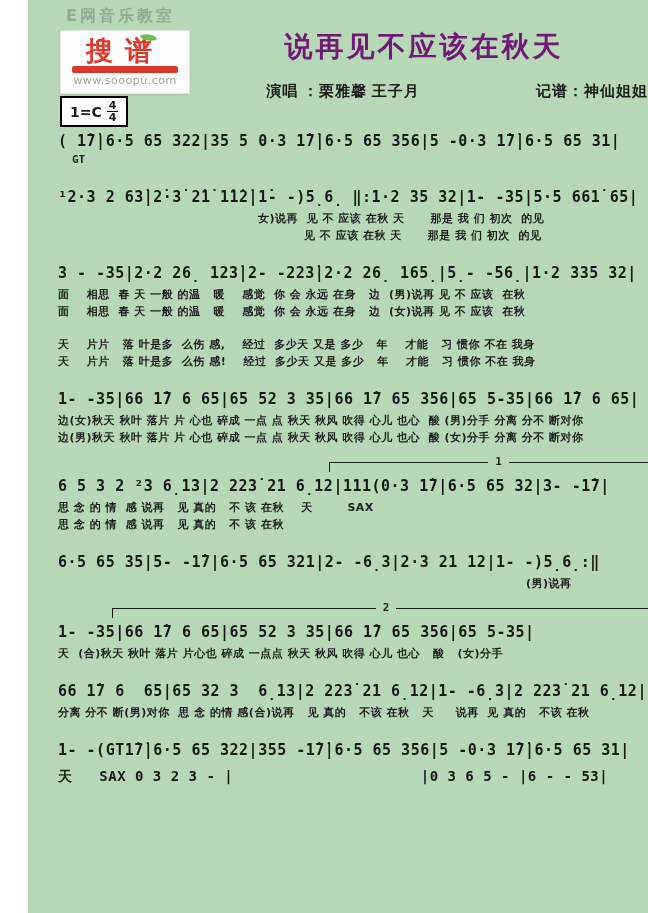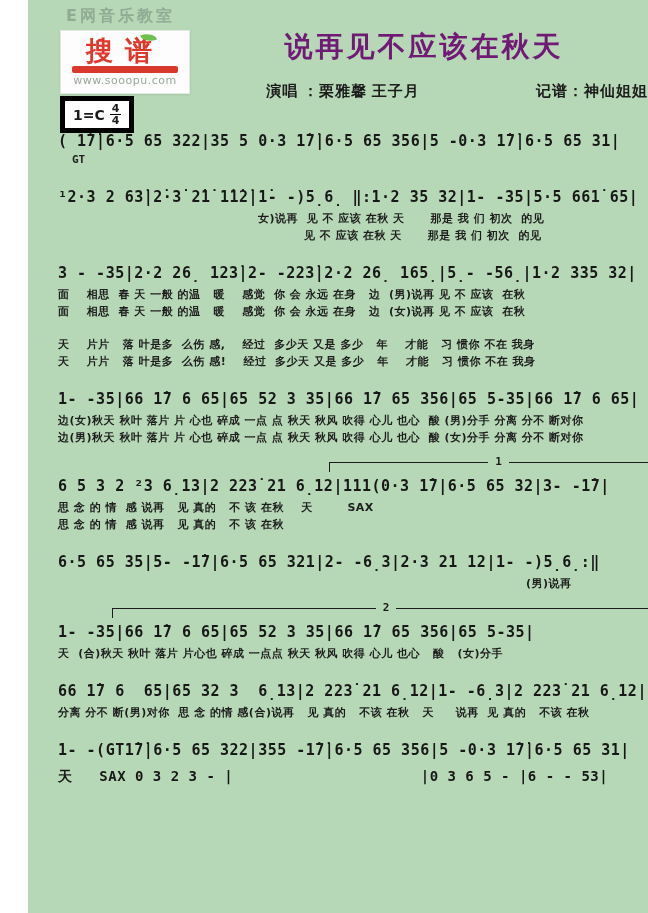--- a/index.html
+++ b/index.html
@@ -33,21 +33,21 @@
   }
   .leaf{
     position:absolute;right:8px;top:-4px;width:15px;height:9px;
     background:#6fbf4e;border-radius:0 100% 0 100%;
     transform:rotate(-18deg);
   }
   .logo-strip{width:106px;height:7px;background:#d8392c;border-radius:2px;margin:1px 0;}
   .logo-url{color:#9aa79b;font-size:11px;letter-spacing:.5px;}
   .keybox{
     position:absolute;left:32px;top:96px;
-    background:#fff;border:5px solid #000000;
+    background:#fff;border:2px solid #000000;
     padding:2px 8px;font-size:14px;font-weight:bold;
     display:flex;align-items:center;gap:5px;
   }
   .frac{display:inline-flex;flex-direction:column;line-height:1;font-size:11px;text-align:center;}
   .frac .top{border-bottom:1.3px solid #000;padding:0 2px;}
   .frac .bot{padding:0 2px;}
   .title{
     position:absolute;top:28px;left:150px;right:6px;text-align:center;
     font-size:28px;font-weight:bold;letter-spacing:3px;color:#701a75;
   }

